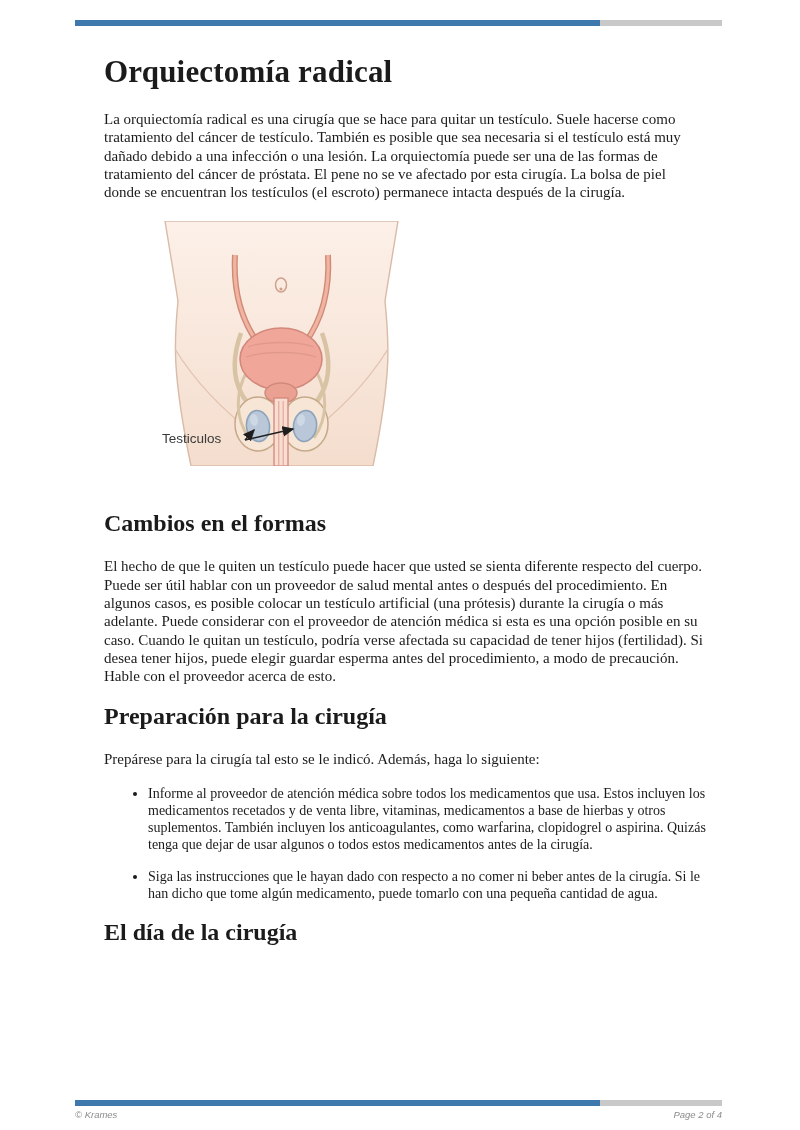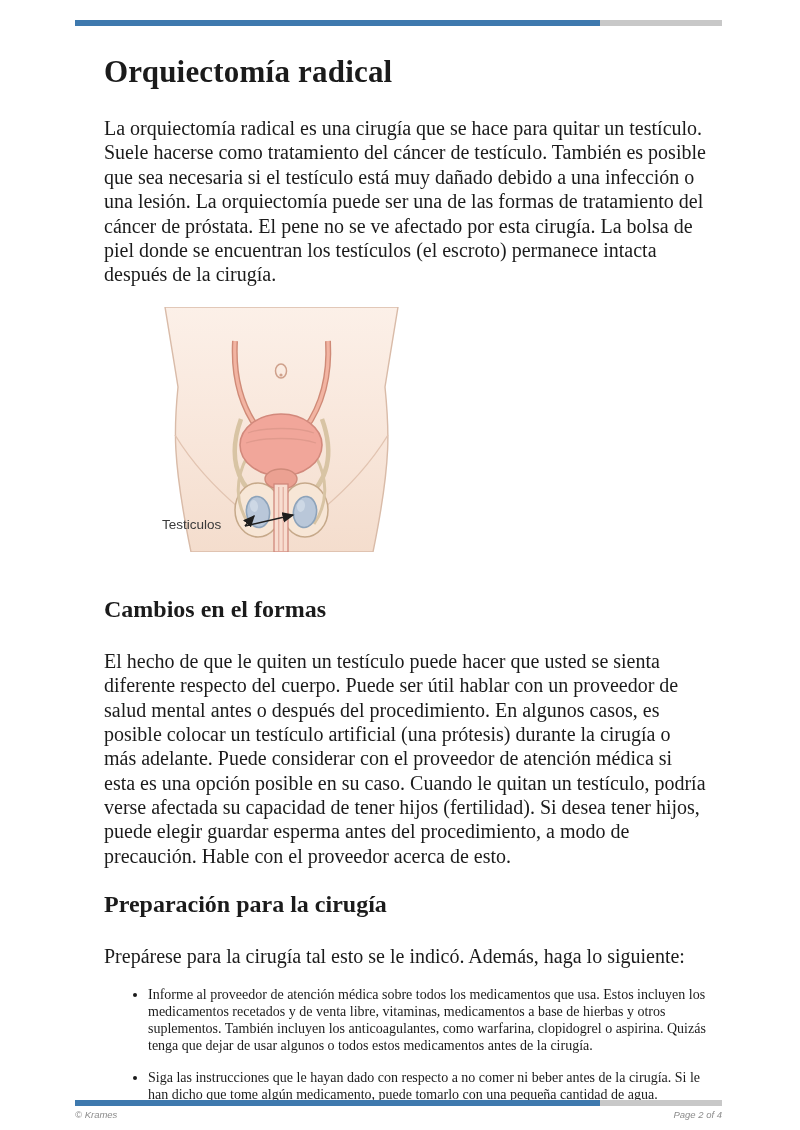--- a/index.html
+++ b/index.html
@@ -31,33 +31,33 @@
     left: 104px;
     width: 602px;
   }
   h1.title {
     font-size: 31px;
     font-weight: bold;
     margin-top: 28px;
     letter-spacing: 0.2px;
   }
   p.body-text {
-    font-size: 20px;
+    font-size: 15px;
     line-height: 1.22;
-    margin-top: 26px;
+    margin-top: 20px;
   }
   figure.anatomy {
     margin: 20px 0 0 40px;
     width: 275px;
     height: 245px;
   }
   h2.section-heading {
     font-size: 24px;
     font-weight: bold;
-    margin-top: 23px;
+    margin-top: 17px;
   }
   h2.after-figure { margin-top: 44px; }
   ul.bullets {
     margin-top: 17px;
     padding-left: 44px;
   }
   ul.bullets li {
     font-size: 14px;
     line-height: 1.22;
     margin-bottom: 15px;
@@ -160,20 +160,21 @@
     <h2 class="section-heading after-figure">Cambios en el formas</h2>
     <p class="body-text">El hecho de que le quiten un testículo puede hacer que usted se sienta diferente respecto del cuerpo. Puede ser útil hablar con un proveedor de salud mental antes o después del procedimiento. En algunos casos, es posible colocar un testículo artificial (una prótesis) durante la cirugía o más adelante. Puede considerar con el proveedor de atención médica si esta es una opción posible en su caso. Cuando le quitan un testículo, podría verse afectada su capacidad de tener hijos (fertilidad). Si desea tener hijos, puede elegir guardar esperma antes del procedimiento, a modo de precaución. Hable con el proveedor acerca de esto.</p>
 
     <h2 class="section-heading">Preparación para la cirugía</h2>
     <p class="body-text">Prepárese para la cirugía tal esto se le indicó. Además, haga lo siguiente:</p>
     <ul class="bullets">
       <li>Informe al proveedor de atención médica sobre todos los medicamentos que usa. Estos incluyen los medicamentos recetados y de venta libre, vitaminas, medicamentos a base de hierbas y otros suplementos. También incluyen los anticoagulantes, como warfarina, clopidogrel o aspirina. Quizás tenga que dejar de usar algunos o todos estos medicamentos antes de la cirugía.</li>
       <li>Siga las instrucciones que le hayan dado con respecto a no comer ni beber antes de la cirugía. Si le han dicho que tome algún medicamento, puede tomarlo con una pequeña cantidad de agua.</li>
     </ul>
 
+    <h2 class="section-heading">El día de la cirugía</h2>
 
   </div>
 
   <footer class="page-footer">
     <div class="rule" style="position:static; width:100%;">
       <div class="rule-blue"></div>
       <div class="rule-gray"></div>
     </div>
     <div class="footer-row">
       <span>© Krames</span>

